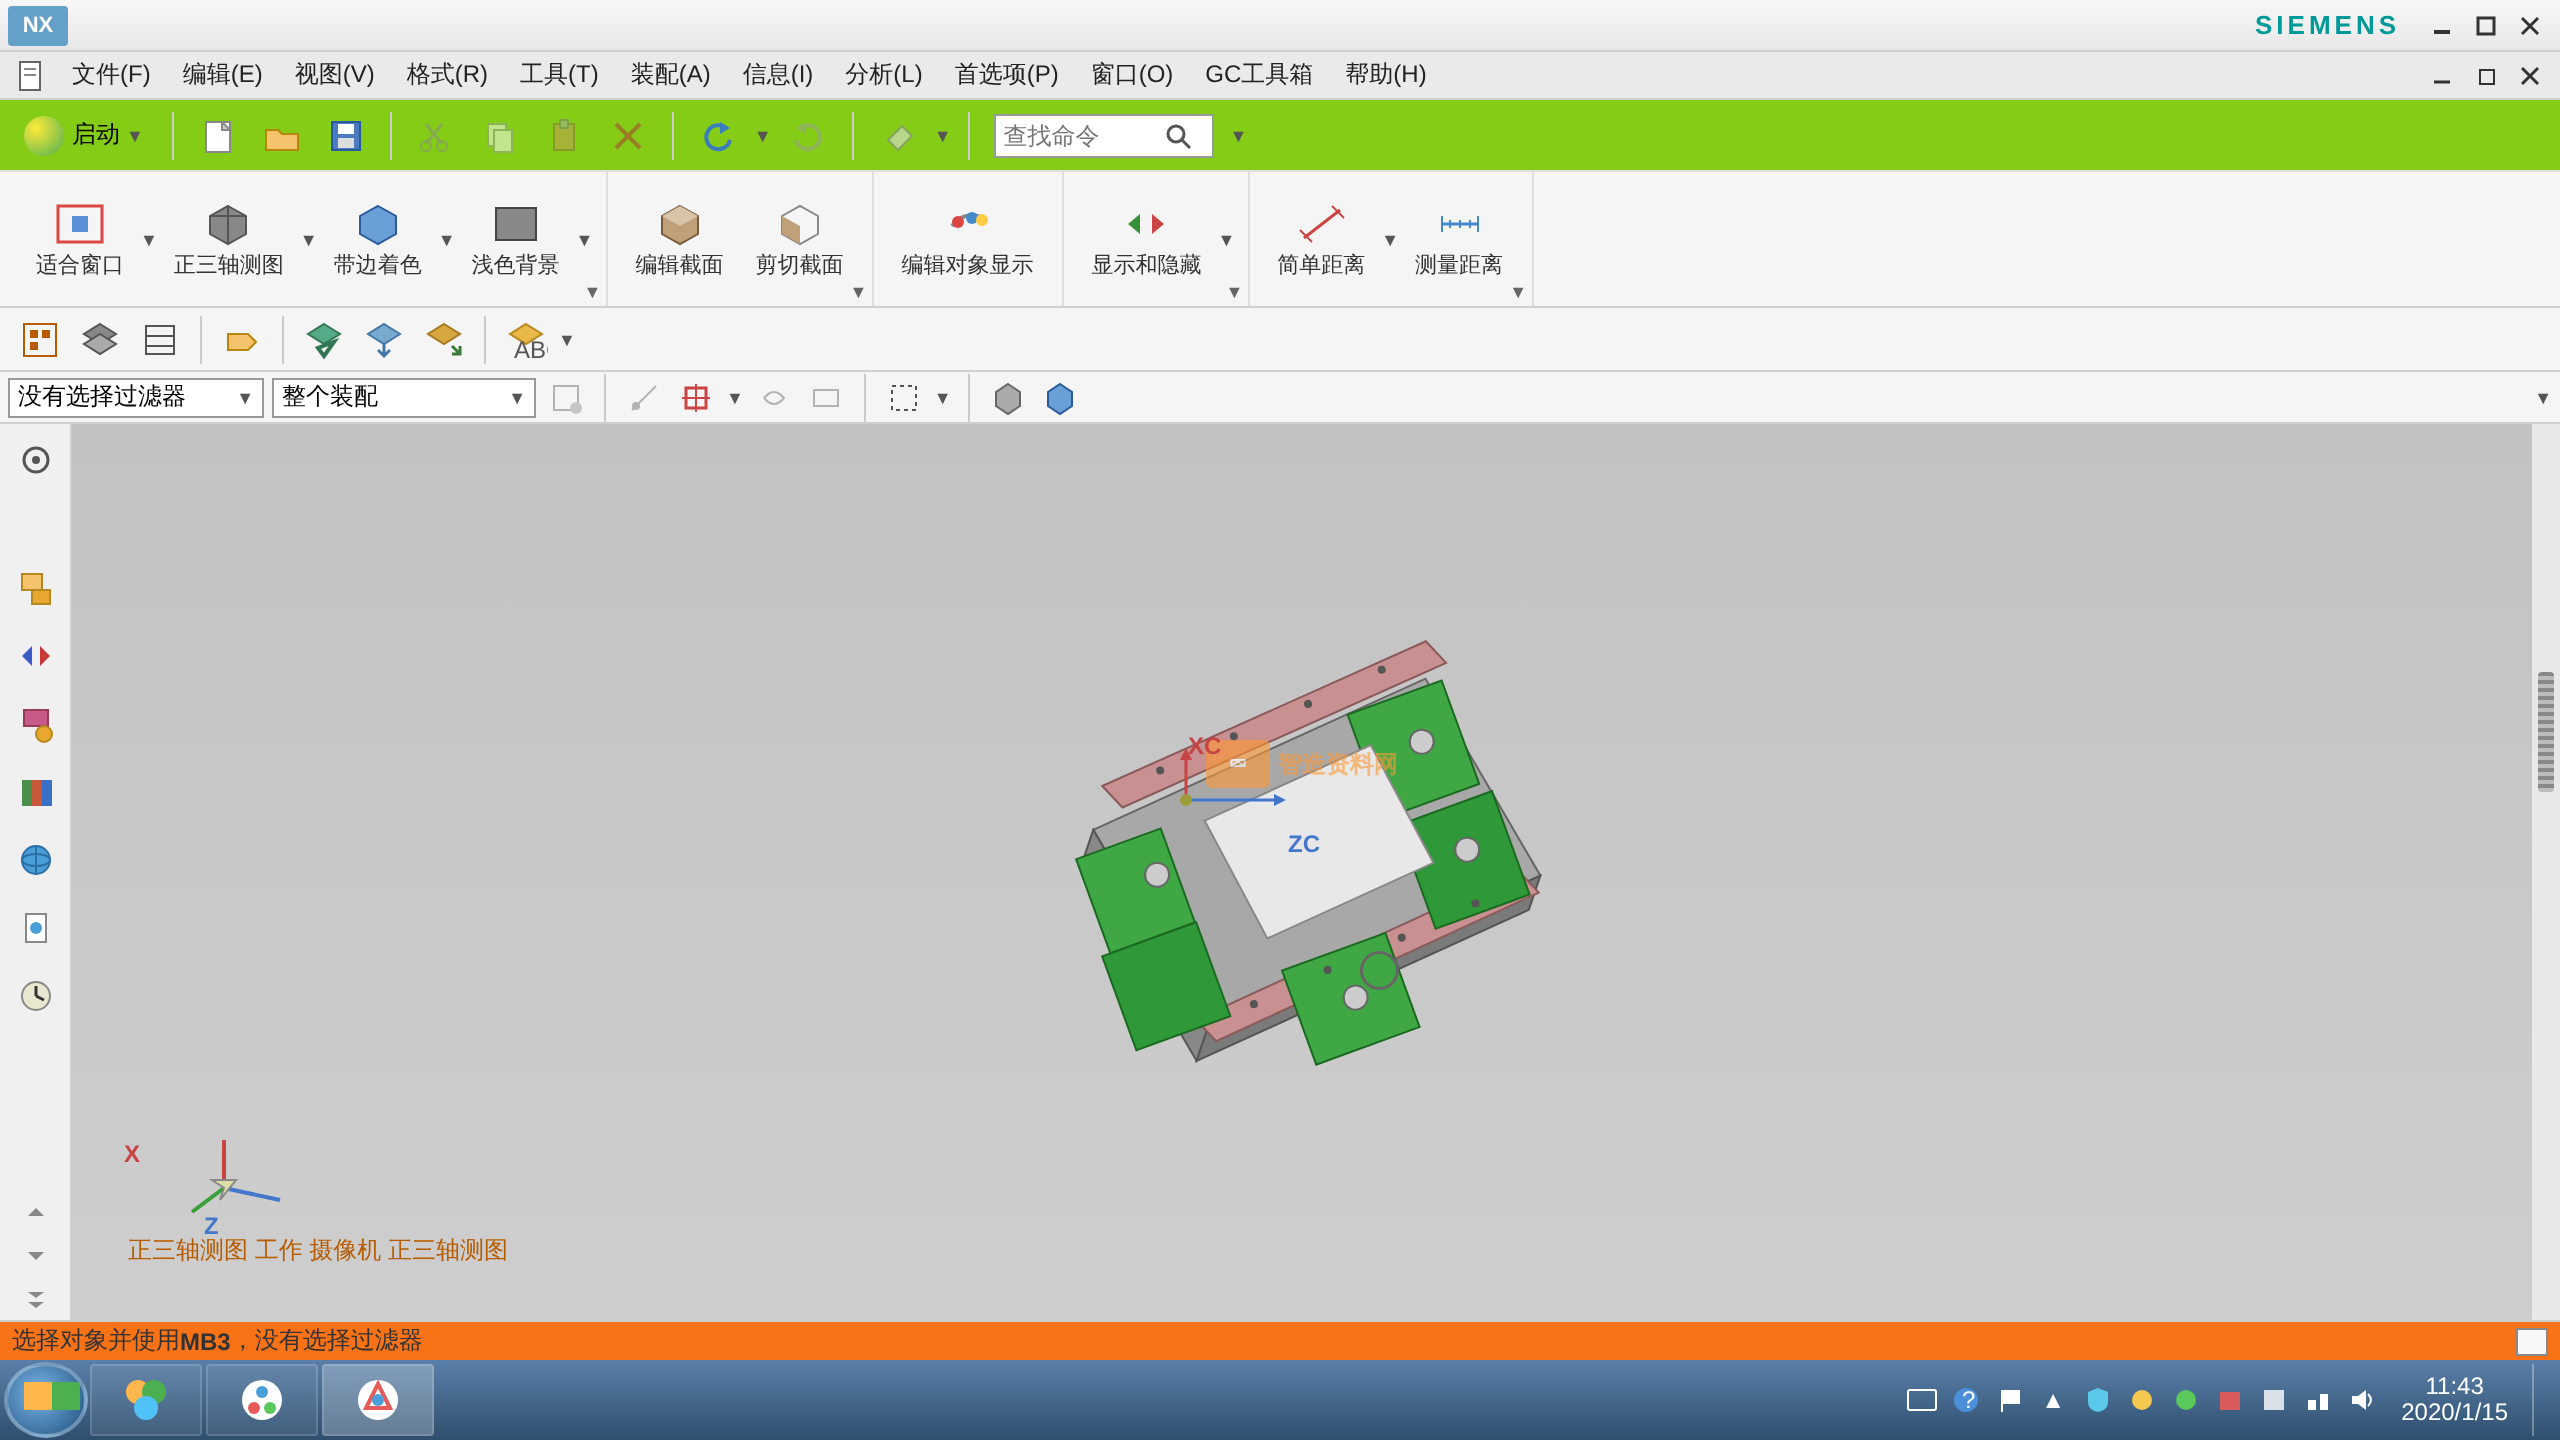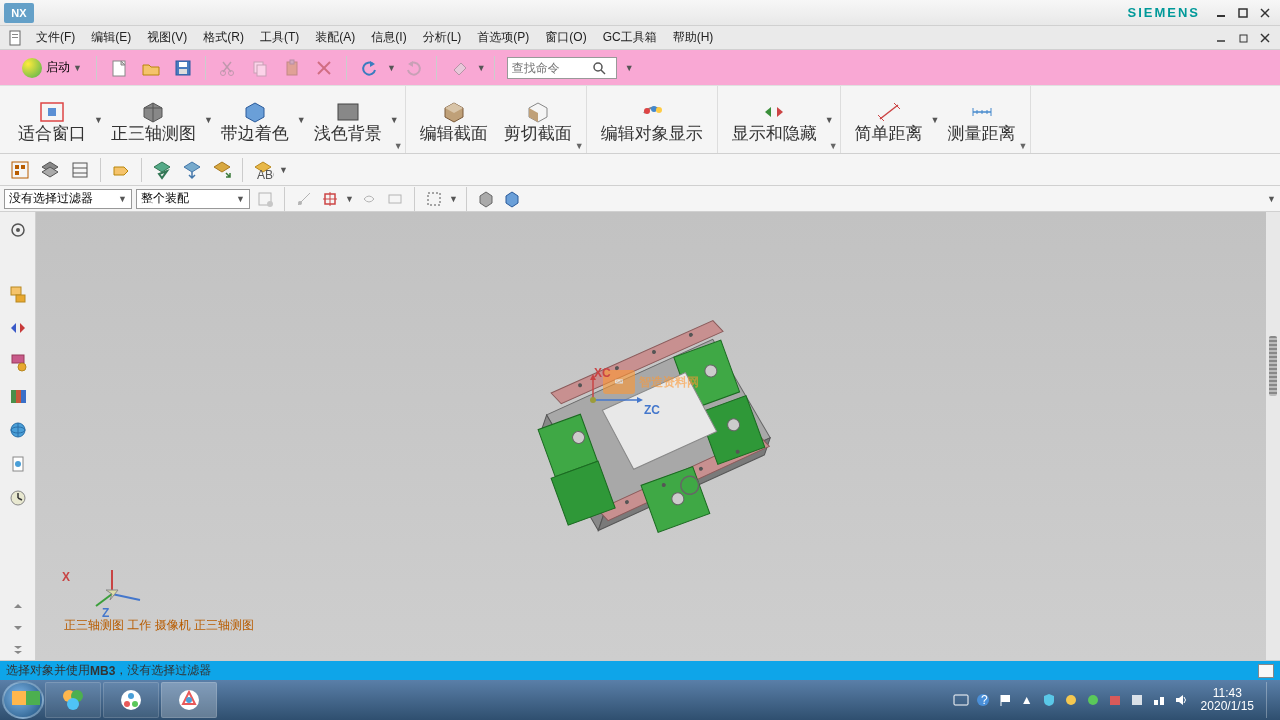--- a/index.html
+++ b/index.html
@@ -7,49 +7,49 @@
 .titlebar { height: 26px; background: linear-gradient(#f7f7f7, #e8e8e8); display: flex; align-items: center; padding: 0 4px; border-bottom: 1px solid #d0d0d0; }
 .nx-logo { width: 30px; height: 20px; background: #64a0c8; color: #fff; font-weight: bold; font-size: 11px; display: flex; align-items: center; justify-content: center; margin-right: 6px; border-radius:2px; }
 .title-text { flex: 0 0 auto; color: #333; }
 .title-spacer { flex: 1; }
 .siemens { color: #009999; font-weight: bold; letter-spacing: 2px; font-size: 13px; margin-right: 10px; }
 .win-btn { width: 18px; height: 16px; margin: 0 2px; display: flex; align-items: center; justify-content: center; cursor: pointer; }
 .menubar { height: 24px; background: #eaeaea; display: flex; align-items: center; padding: 0 4px; border-bottom: 1px solid #d0d0d0; position: relative; }
 .menubar .doc-icon { width: 16px; height: 16px; margin: 0 4px; }
 .menu-item { padding: 2px 8px; cursor: pointer; color: #222; }
 .mdi-btns { margin-left: auto; display: flex; }
-.toolbar1 { height: 36px; background: #f9a8d4; display: flex; align-items: center; padding: 0 16px; gap: 4px; border-bottom: 1px solid #e0e0e0; }
+.toolbar1 { height: 36px; background: #84cc16; display: flex; align-items: center; padding: 0 6px; gap: 4px; border-bottom: 1px solid #e0e0e0; }
 .tb-btn { width: 28px; height: 28px; display: flex; align-items: center; justify-content: center; border-radius: 3px; cursor: pointer; }
 .tb-sep { width: 1px; height: 24px; background: #ccc; margin: 0 4px; }
 .launch-btn { display: flex; align-items: center; padding: 2px 6px; border-radius: 3px; cursor: pointer; }
 .launch-btn .globe { width: 20px; height: 20px; border-radius: 50%; background: radial-gradient(circle at 30% 30%, #ffeb3b, #4caf50); margin-right: 4px; }
 .search-box { width: 110px; height: 22px; border: 1px solid #999; display: flex; align-items: center; padding: 0 4px; background: #fff; margin-left: 4px; }
 .search-box input { border: none; outline: none; width: 80px; font-size: 12px; }
 .ribbon { height: 68px; background: #f5f5f5; display: flex; align-items: stretch; border-bottom: 1px solid #d0d0d0; padding: 0 4px; }
 .ribbon-group { display: flex; align-items: center; padding: 0 6px; border-right: 1px solid #ddd; position: relative; }
 .ribbon-btn { display: flex; flex-direction: column; align-items: center; justify-content: center; padding: 2px 8px; cursor: pointer; border-radius: 3px; min-width: 48px; }
 .ribbon-icon { width: 26px; height: 26px; margin-bottom: 2px; display: flex; align-items: center; justify-content: center; }
-.ribbon-label { font-size: 17px; color: #333; text-align: center; line-height: 13px; }
+.ribbon-label { font-size: 11px; color: #333; text-align: center; line-height: 13px; }
 .dd-arrow { position: absolute; right: 2px; bottom: 2px; font-size: 9px; color: #666; }
 .toolbar2 { height: 32px; background: #f5f5f5; display: flex; align-items: center; padding: 0 6px; gap: 2px; border-bottom: 1px solid #d0d0d0; }
 .toolbar3 { height: 26px; background: #f5f5f5; display: flex; align-items: center; padding: 0 4px; gap: 4px; border-bottom: 1px solid #d0d0d0; }
 .combo { height: 20px; border: 1px solid #999; background: #fff; display: flex; align-items: center; padding: 0 4px; cursor: pointer; }
 .combo .arrow { margin-left: auto; font-size: 9px; color: #555; }
 .work-area { flex: 1; display: flex; position: relative; overflow: hidden; }
 .left-bar { width: 36px; background: #f0f0f0; border-right: 1px solid #d0d0d0; display: flex; flex-direction: column; align-items: center; padding-top: 6px; gap: 10px; }
 .left-bar .li { width: 24px; height: 24px; display:flex; align-items:center; justify-content:center; cursor: pointer; border-radius:3px; }
 .viewport { flex: 1; background: linear-gradient(#c2c2c2, #cecece); position: relative; }
 .model-svg { position: absolute; left: 50%; top: 46%; transform: translate(-50%, -50%) rotate(-15deg); }
 .watermark { position: absolute; left: 50%; top: 38%; transform: translate(-50%,-50%); color: #ff9933; font-weight: bold; font-size: 20px; opacity: 0.6; display:flex; align-items:center; }
 .watermark .wm-ico { width:32px; height:24px; background:#ff9933; margin-right:4px; display:flex; align-items:center; justify-content:center; color:#fff; border-radius:3px; }
 .axis-label { position: absolute; font-size: 12px; font-weight: bold; }
 .right-bar { width: 14px; background: #e8e8e8; display: flex; flex-direction: column; align-items: center; }
 .triad { position: absolute; left: 54px; bottom: 48px; }
 .view-label { position: absolute; left: 28px; bottom: 26px; color: #b85c00; font-size: 12px; }
-.status { height: 20px; background: #0ea5e9; border-top: 1px solid #ccc; display: flex; align-items: center; padding: 0 6px; font-size: 11px; color: #333; }
+.status { height: 20px; background: #f97316; border-top: 1px solid #ccc; display: flex; align-items: center; padding: 0 6px; font-size: 11px; color: #333; }
 .status .bold { font-weight: bold; }
 .status-right { margin-left:auto; width:16px; height:14px; border:1px solid #888; background:#f8f8f8; }
 .taskbar { height: 40px; background: linear-gradient(#5a7fa8, #2f4f6f); display: flex; align-items: center; padding: 0 2px; }
 .start-orb { width: 42px; height: 38px; background: radial-gradient(circle at 40% 40%, #7eb6e8, #1a4d7a); border-radius: 50%; border: 2px solid rgba(255,255,255,0.3); cursor: pointer; position:relative; overflow:hidden; }
 .start-orb::before { content:""; position:absolute; width:14px; height:14px; background:#ffb74d; top:8px; left:8px; }
 .start-orb::after { content:""; position:absolute; width:14px; height:14px; background:#4caf50; top:8px; left:22px; }
 .pinned { width: 56px; height: 36px; margin: 0 1px; background: rgba(255,255,255,0.08); border:1px solid rgba(255,255,255,0.15); display: flex; align-items: center; justify-content: center; cursor: pointer; border-radius:2px; }
 .pinned.active { background: rgba(255,255,255,0.25); }
 .tray { margin-left: auto; display: flex; align-items: center; color: #fff; font-size: 11px; gap: 6px; padding-right: 4px; }
 .tray-icon { width: 16px; height: 16px; display:flex; align-items:center; justify-content:center; }
@@ -376,21 +376,21 @@
       </svg>
     </div>
   <span style="font-size:9px;color:#555;cursor:pointer;">▼</span>
 </div>
 
 <div class="toolbar3">
   <div class="combo" style="width:128px;">
     <span>没有选择过滤器</span>
       <span class="arrow">▼</span>
   </div>
-  <div class="combo" style="width:114px;">
+  <div class="combo" style="width:132px;">
     <span>整个装配</span>
       <span class="arrow">▼</span>
   </div>
   <div class="tb-btn" style="width:22px;height:22px;opacity:0.6">
       <svg width="18" height="18">
         <rect x="3" y="3" width="12" height="12" fill="none" stroke="#888"></rect>
         <circle cx="14" cy="14" r="3" fill="#aaa"></circle>
       </svg>
     </div>
   <div class="tb-sep"></div>
@@ -547,21 +547,21 @@
         <circle cx="195" cy="212" r="2" fill="#555"></circle>
         <circle cx="235" cy="205" r="2" fill="#555"></circle>
     </svg>
 
     <div class="watermark">
       <span class="wm-ico">⮹</span>
         <span>智造资料网</span>
     </div>
 
     <div class="axis-label" style="left:558px; top:154px; color:#c84444;">XC</div>
-    <div class="axis-label" style="left:608px; top:191px; color:#4477cc;text-align:right;">ZC</div>
+    <div class="axis-label" style="left:608px; top:203px; color:#4477cc;text-align:right;">ZC</div>
     <svg style="position:absolute; left:545px; top:160px;" width="70" height="40">
       <line x1="12" y1="28" x2="12" y2="6" stroke="#c84444" stroke-width="1.5"></line>
         <polygon points="12,2 9,8 15,8" fill="#c84444"></polygon>
       <line x1="12" y1="28" x2="58" y2="28" stroke="#4477cc" stroke-width="1.5"></line>
         <polygon points="62,28 56,25 56,31" fill="#4477cc"></polygon>
       <circle cx="12" cy="28" r="3" fill="#9c9c3a"></circle>
     </svg>
 
     <svg class="triad" width="60" height="50">
       <line x1="22" y1="32" x2="22" y2="8" stroke="#c84444" stroke-width="2"></line>

